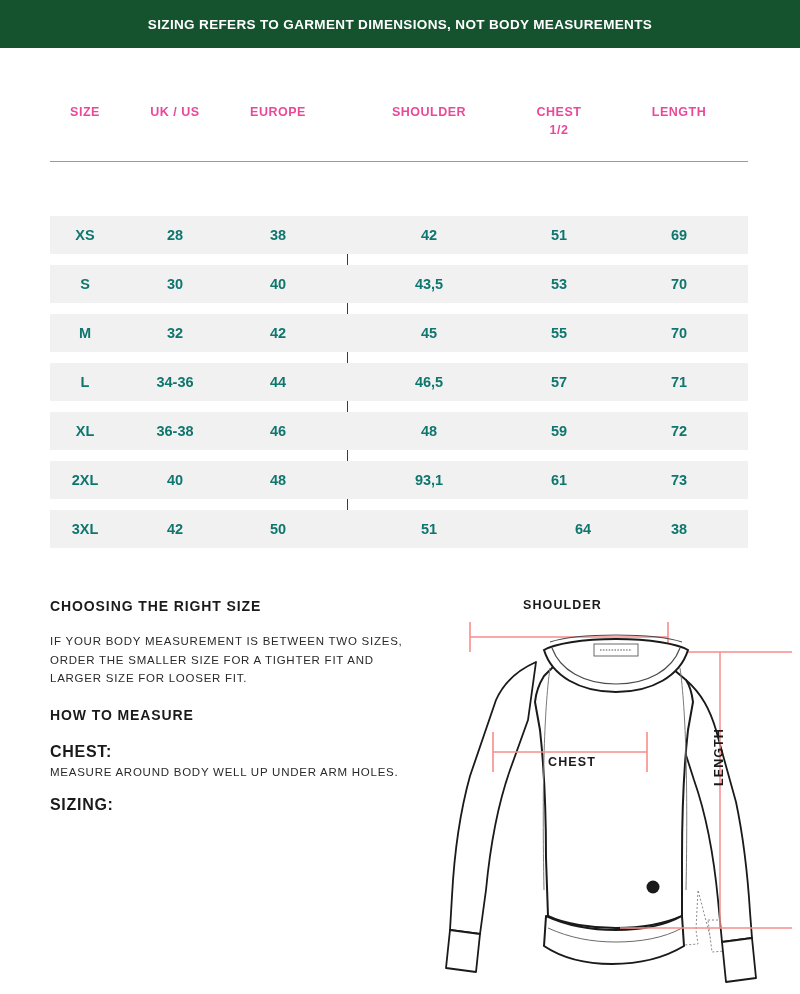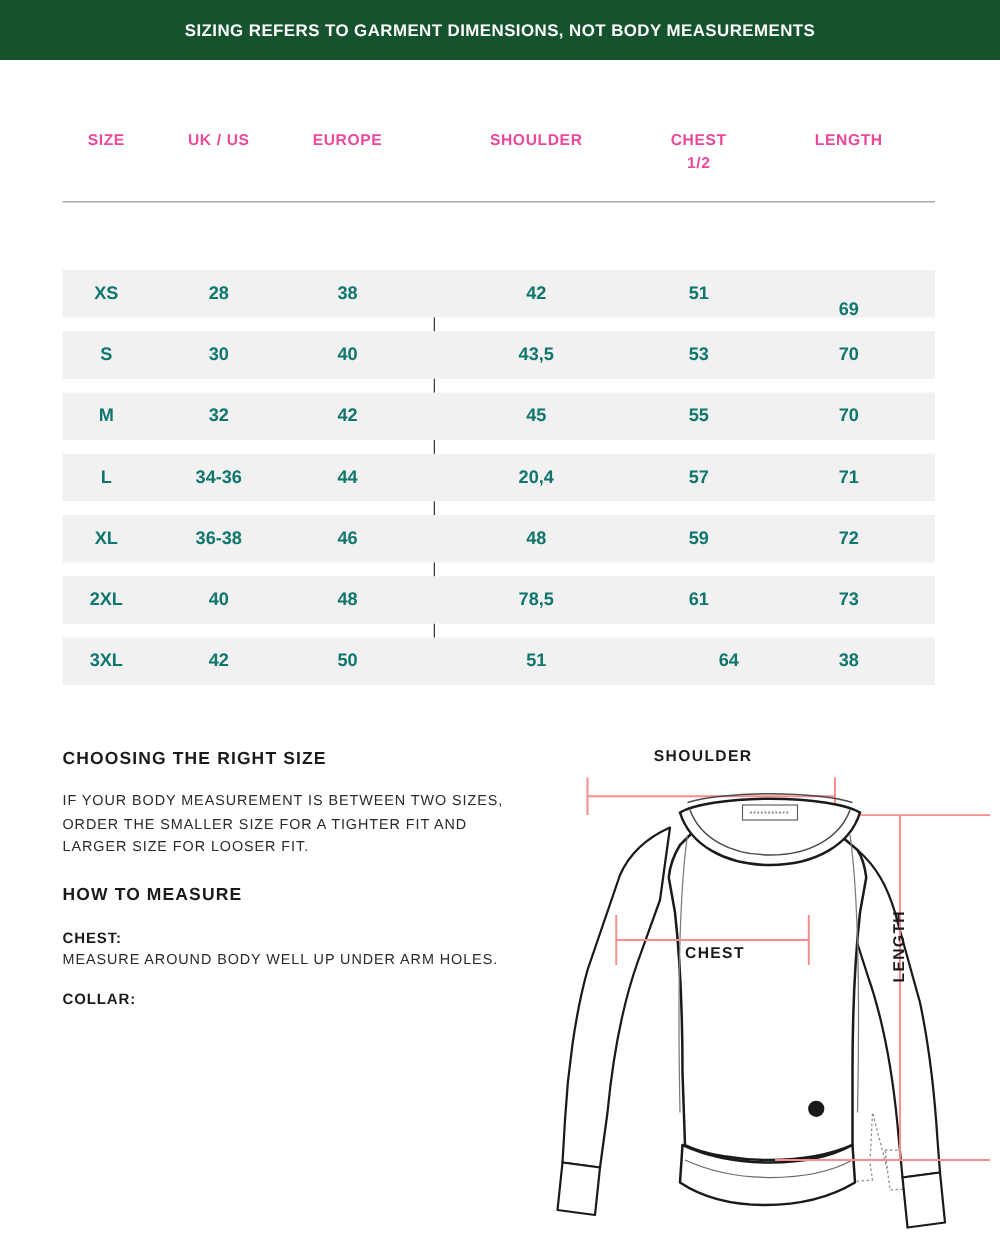--- a/index.html
+++ b/index.html
@@ -124,21 +124,21 @@
   }
   .info-h2 {
     font-size: 14px;
     font-weight: 700;
     letter-spacing: 0.9px;
     color: #1a1a1a;
     margin: 19px 0 20px 0;
   }
   .measure-block { margin-bottom: 14px; }
   .measure-term {
-    font-size: 12px;
+    font-size: 16px;
     font-weight: 700;
     letter-spacing: 0.7px;
     color: #1a1a1a;
     margin: 0 0 3px 0;
   }
   .measure-def {
     font-size: 11.5px;
     font-weight: 400;
     letter-spacing: 0.75px;
     line-height: 1.55;
@@ -191,21 +191,21 @@
       <div class="th" style="left: 629px;">LENGTH</div>
     </div>
   <div class="tbody">
     <div class="col-divider" style="height: 332px;"></div>
   <div class="row">
         <div class="cell" style="left: 35px;">XS</div>
         <div class="cell" style="left: 125px;">28</div>
         <div class="cell" style="left: 228px;">38</div>
         <div class="cell" style="left: 379px;">42</div>
         <div class="cell" style="left: 509px;">51</div>
-        <div class="cell" style="left: 629px; margin-top: 13px;">69</div>
+        <div class="cell" style="left: 629px;">69</div>
       </div>
       <div class="row">
         <div class="cell" style="left: 35px;">S</div>
         <div class="cell" style="left: 125px;">30</div>
         <div class="cell" style="left: 228px;">40</div>
         <div class="cell" style="left: 379px;">43,5</div>
         <div class="cell" style="left: 509px;">53</div>
         <div class="cell" style="left: 629px;">70</div>
       </div>
       <div class="row">
@@ -213,37 +213,37 @@
         <div class="cell" style="left: 125px;">32</div>
         <div class="cell" style="left: 228px;">42</div>
         <div class="cell" style="left: 379px;">45</div>
         <div class="cell" style="left: 509px;">55</div>
         <div class="cell" style="left: 629px;">70</div>
       </div>
       <div class="row">
         <div class="cell" style="left: 35px;">L</div>
         <div class="cell" style="left: 125px;">34-36</div>
         <div class="cell" style="left: 228px;">44</div>
-        <div class="cell" style="left: 379px;">20,4</div>
+        <div class="cell" style="left: 379px;">46,5</div>
         <div class="cell" style="left: 509px;">57</div>
         <div class="cell" style="left: 629px;">71</div>
       </div>
       <div class="row">
         <div class="cell" style="left: 35px;">XL</div>
         <div class="cell" style="left: 125px;">36-38</div>
         <div class="cell" style="left: 228px;">46</div>
         <div class="cell" style="left: 379px;">48</div>
         <div class="cell" style="left: 509px;">59</div>
         <div class="cell" style="left: 629px;">72</div>
       </div>
       <div class="row">
         <div class="cell" style="left: 35px;">2XL</div>
         <div class="cell" style="left: 125px;">40</div>
         <div class="cell" style="left: 228px;">48</div>
-        <div class="cell" style="left: 379px;">78,5</div>
+        <div class="cell" style="left: 379px;">93,1</div>
         <div class="cell" style="left: 509px;">61</div>
         <div class="cell" style="left: 629px;">73</div>
       </div>
       <div class="row">
         <div class="cell" style="left: 35px;">3XL</div>
         <div class="cell" style="left: 125px;">42</div>
         <div class="cell" style="left: 228px;">50</div>
         <div class="cell" style="left: 379px;">51</div>
         <div class="cell" style="left: 533px;">64</div>
         <div class="cell" style="left: 629px;">38</div>
@@ -255,21 +255,21 @@
   <h2 class="info-h">CHOOSING THE RIGHT SIZE</h2>
   <p class="info-p">IF YOUR BODY MEASUREMENT IS BETWEEN TWO SIZES, ORDER THE SMALLER SIZE FOR A TIGHTER FIT AND LARGER SIZE FOR LOOSER FIT.</p>
 
   <h2 class="info-h2">HOW TO MEASURE</h2>
   <div>
     <div class="measure-block">
       <p class="measure-term">CHEST:</p>
       <p class="measure-def">MEASURE AROUND BODY WELL UP UNDER ARM HOLES.</p>
     </div>
     <div class="measure-block">
-      <p class="measure-term">COLLAR:</p>
+      <p class="measure-term">SIZING:</p>
     </div>
   </div>
 </div>
 
 <div class="diagram">
   <svg width="360" height="404" viewBox="0 0 360 404">
 
     <g stroke="#f98c8c" stroke-width="1.6" fill="none">
       <line x1="30" y1="32" x2="30" y2="62"></line>
       <line x1="228" y1="32" x2="228" y2="62"></line>

